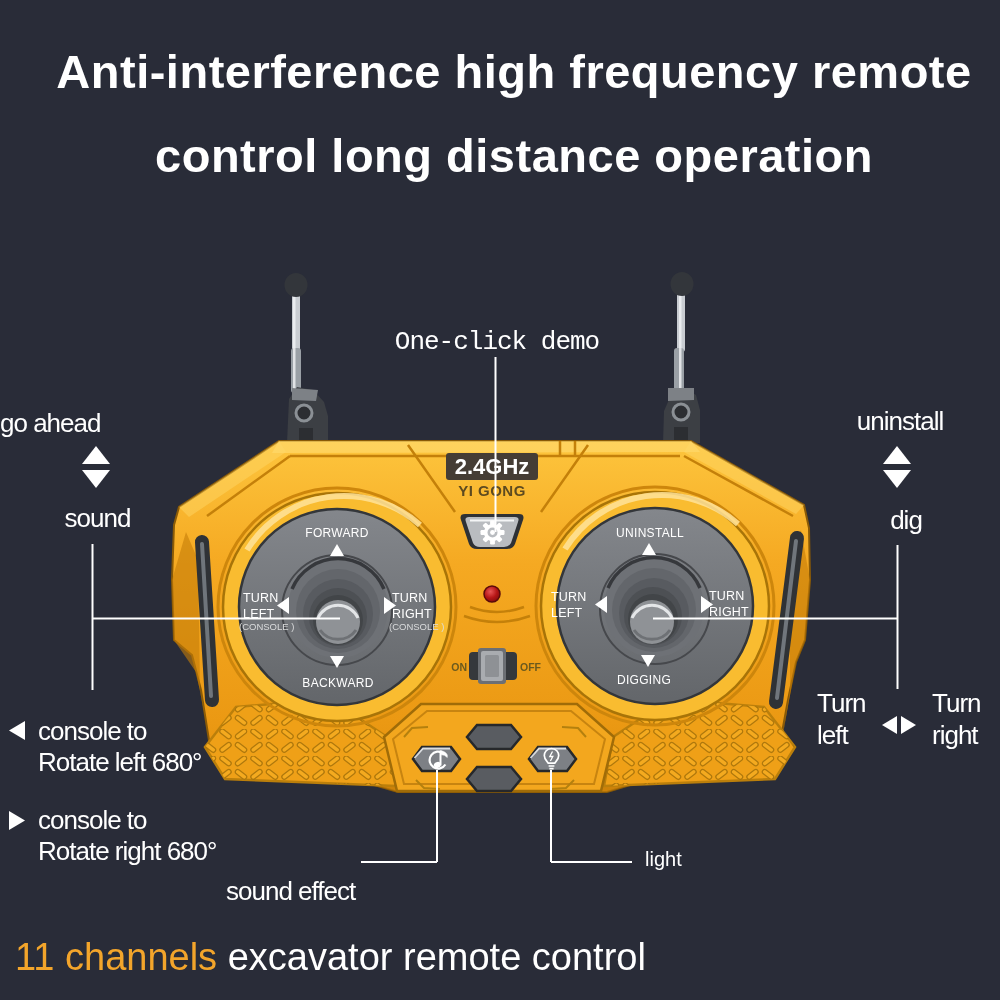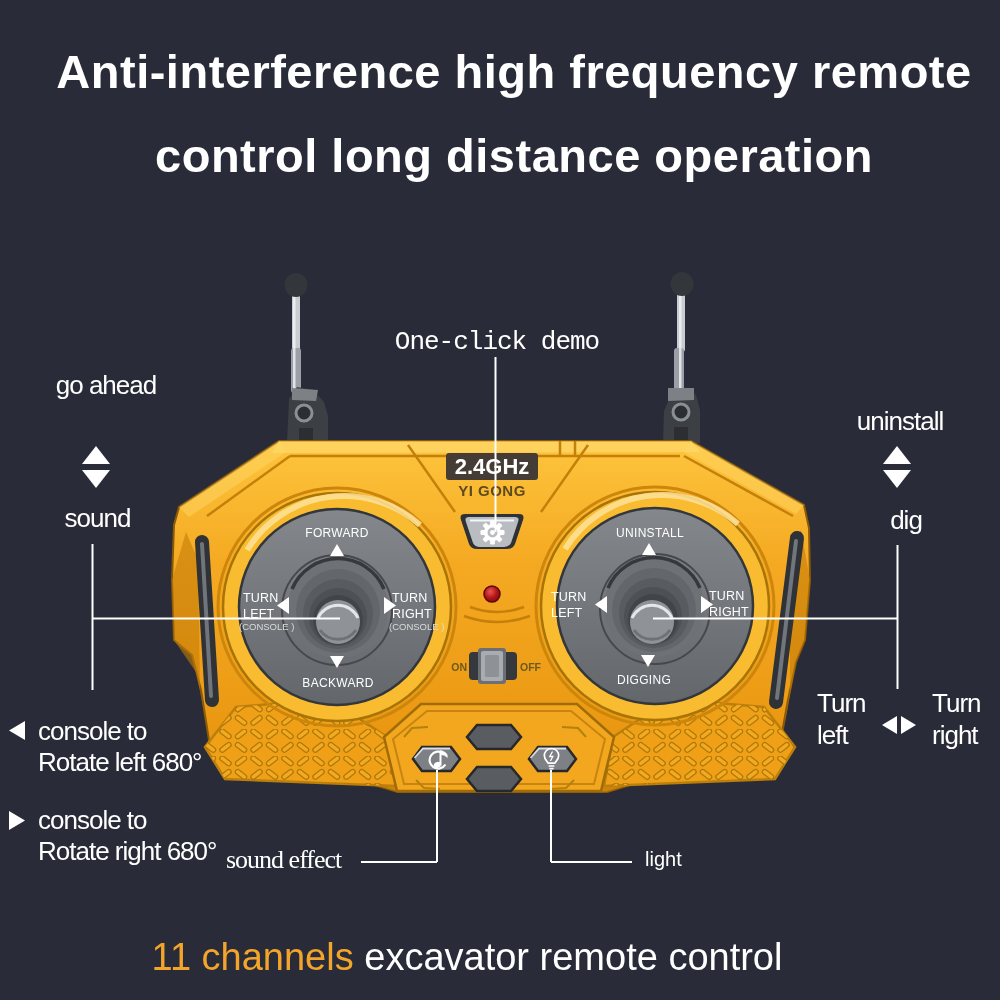--- a/index.html
+++ b/index.html
@@ -2,31 +2,31 @@
 <html><head>
 <meta charset="utf-8">
 <style>
   html,body{margin:0;padding:0;}
   body{width:1000px;height:1000px;background:#292c38;overflow:hidden;position:relative;
        font-family:"Liberation Sans", sans-serif;}
   .t{position:absolute;color:#fff;white-space:nowrap;}
   #title{top:30px;left:0;width:1028px;text-align:center;font-size:47px;font-weight:bold;line-height:84px;letter-spacing:0.5px;}
   .lbl{font-size:26px;letter-spacing:-1px;line-height:31px;}
   #demo{top:327px;left:0;width:994px;text-align:center;font-family:Liberation Mono, monospace;}
-  #goahead{top:370px;left:0;width:212px;text-align:center;}
+  #goahead{top:408px;left:0;width:212px;}
   #back{top:503px;left:0;width:195px;text-align:center;}
   #uninstall{top:406px;left:800px;width:200px;text-align:center;}
   #dig{top:505px;left:806px;width:200px;text-align:center;}
   #c1{top:716px;left:38px;}
   #c2{top:805px;left:38px;}
-  #sound{top:844px;left:226px;font-family:Liberation Serif, serif;}
+  #sound{top:876px;left:226px;}
   #light{top:844px;left:645px;font-size:20px;letter-spacing:0;}
   #turnleft{top:687px;left:817px;line-height:32px;}
   #turnright{top:687px;left:932px;line-height:32px;}
-  #caption{top:936px;left:0;width:934px;text-align:center;font-size:38px;}
+  #caption{top:936px;left:0;width:934px;font-size:38px;padding-left:15px;}
   #caption .o{color:#f3a52b;}
   svg{position:absolute;top:0;left:0;}
 </style>
 </head>
 <body>
 <div class="t" id="title">Anti-interference high frequency remote<br>control long distance operation</div>
 <div class="t lbl" id="demo">One-click demo</div>
 <div class="t lbl" id="goahead">go ahead</div>
 <div class="t lbl" id="back">sound</div>
 <div class="t lbl" id="uninstall">uninstall</div>

